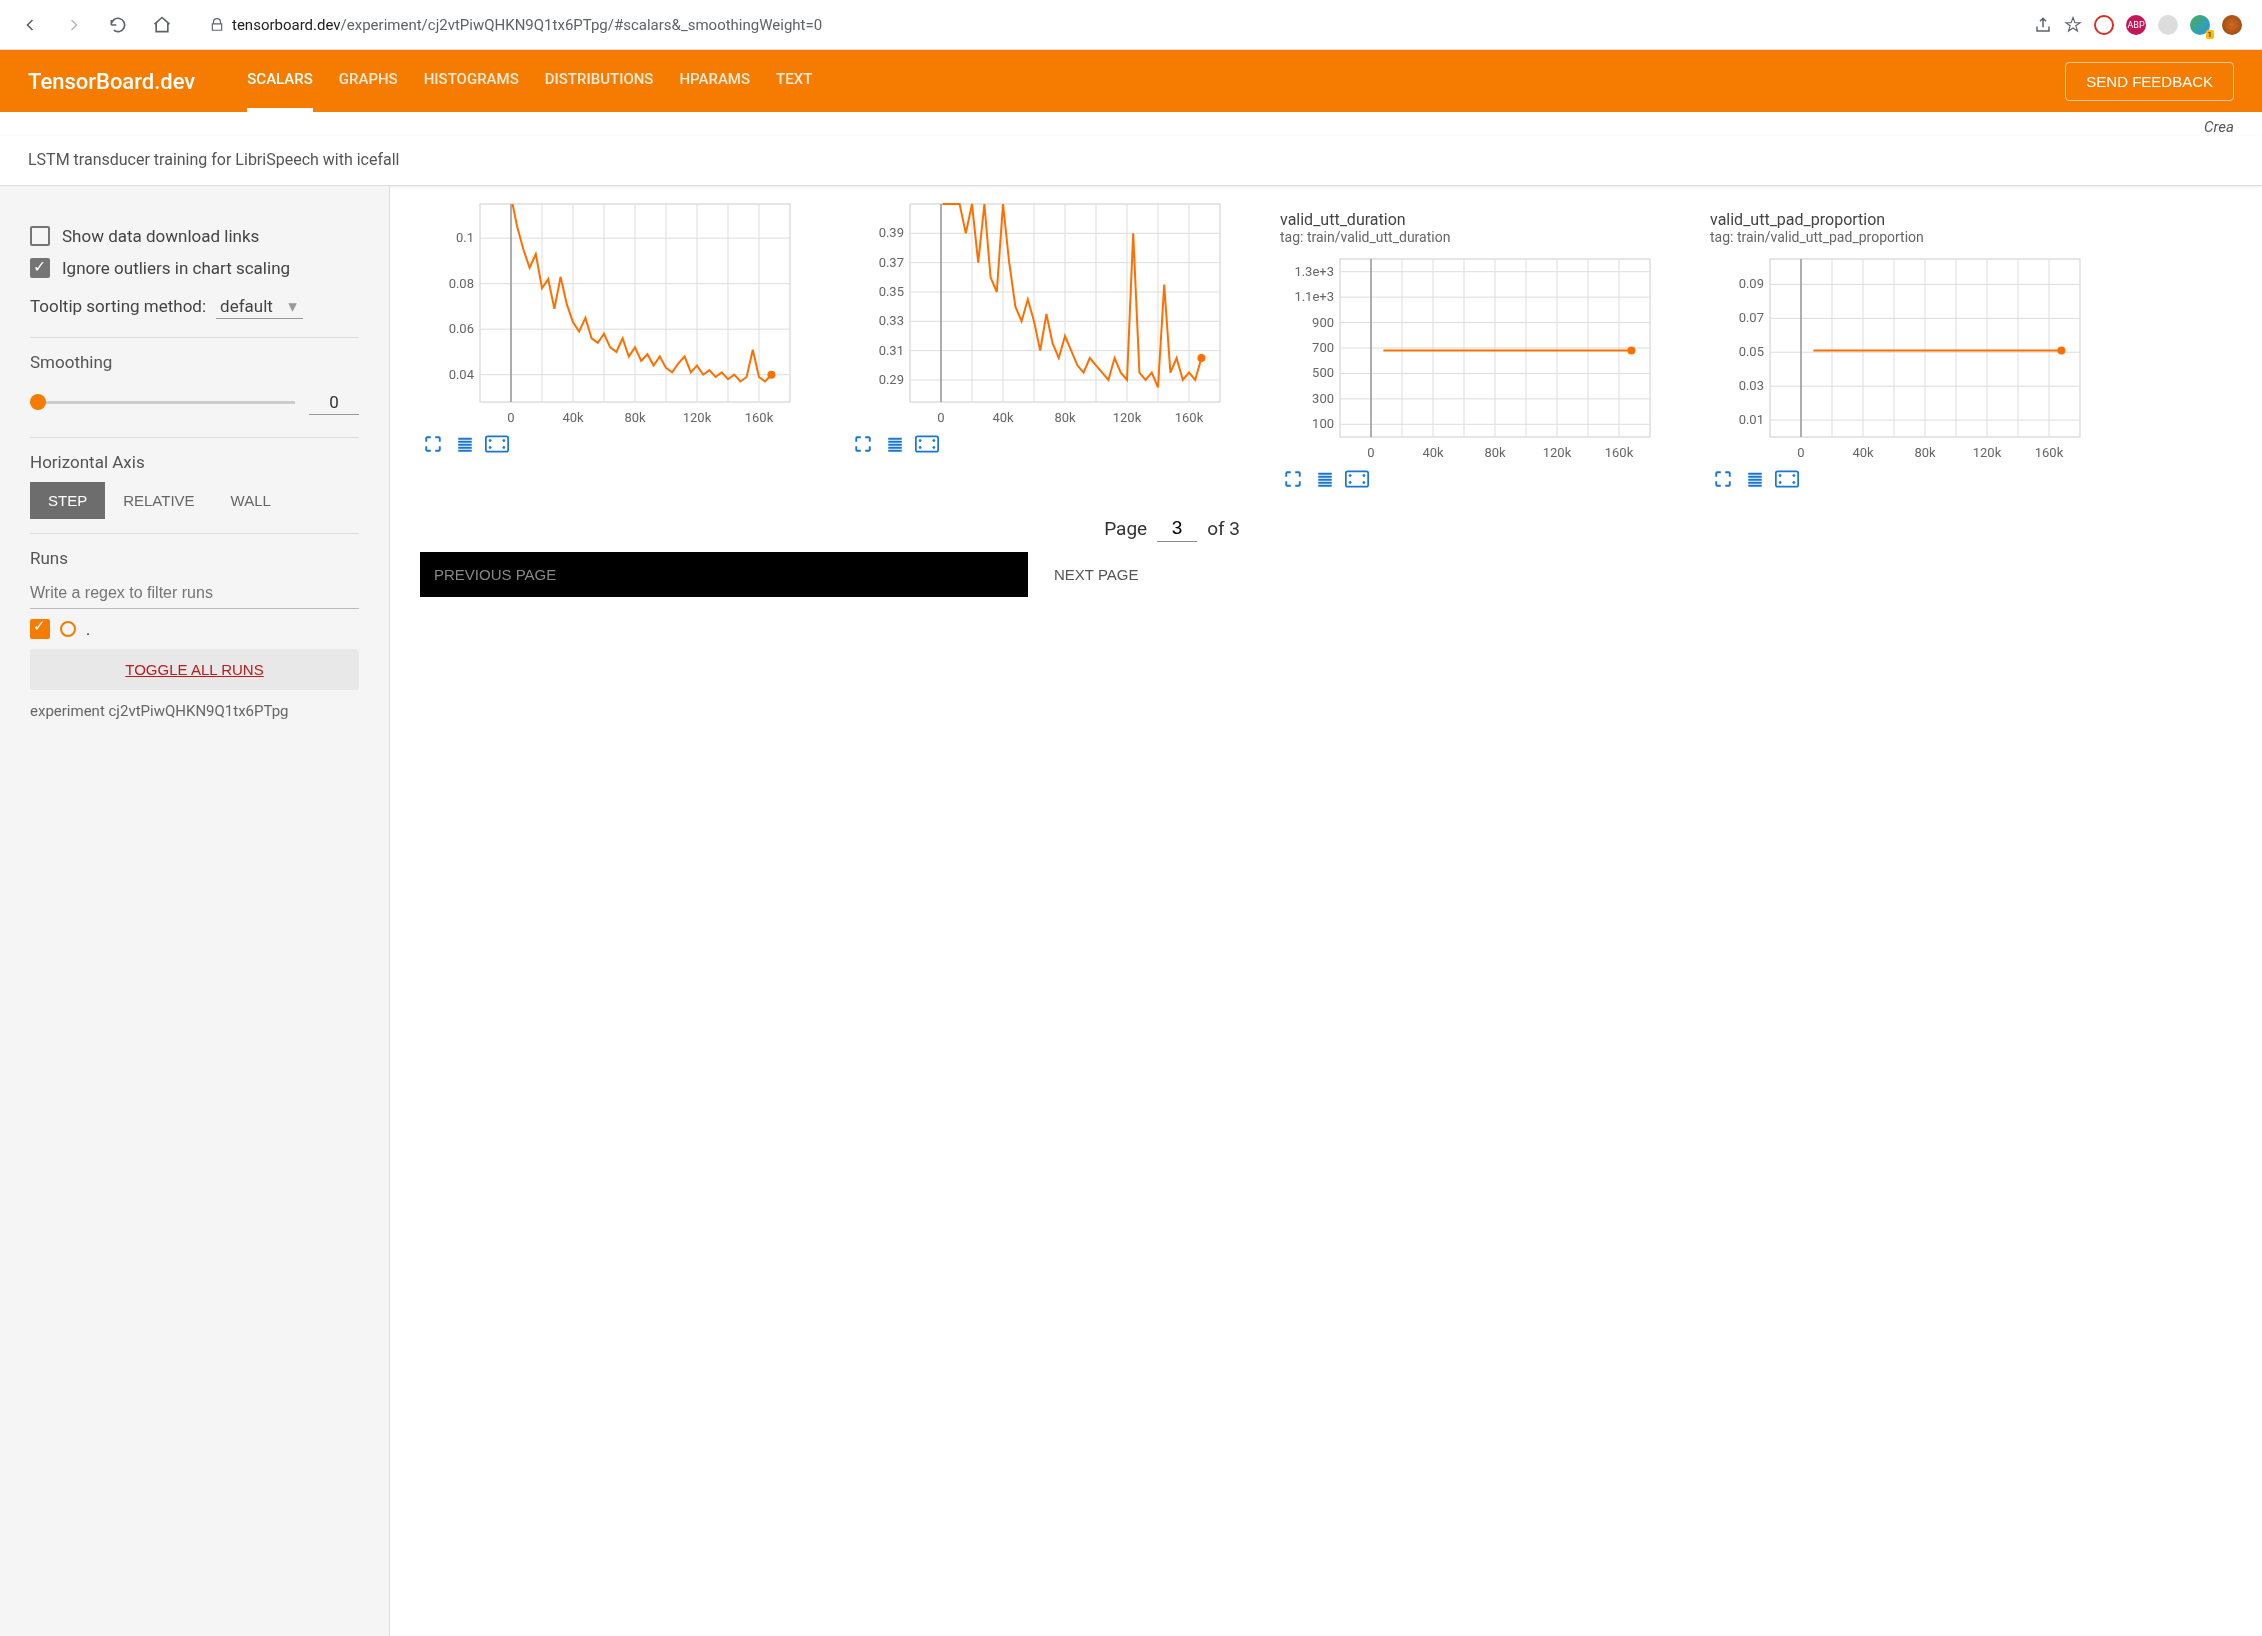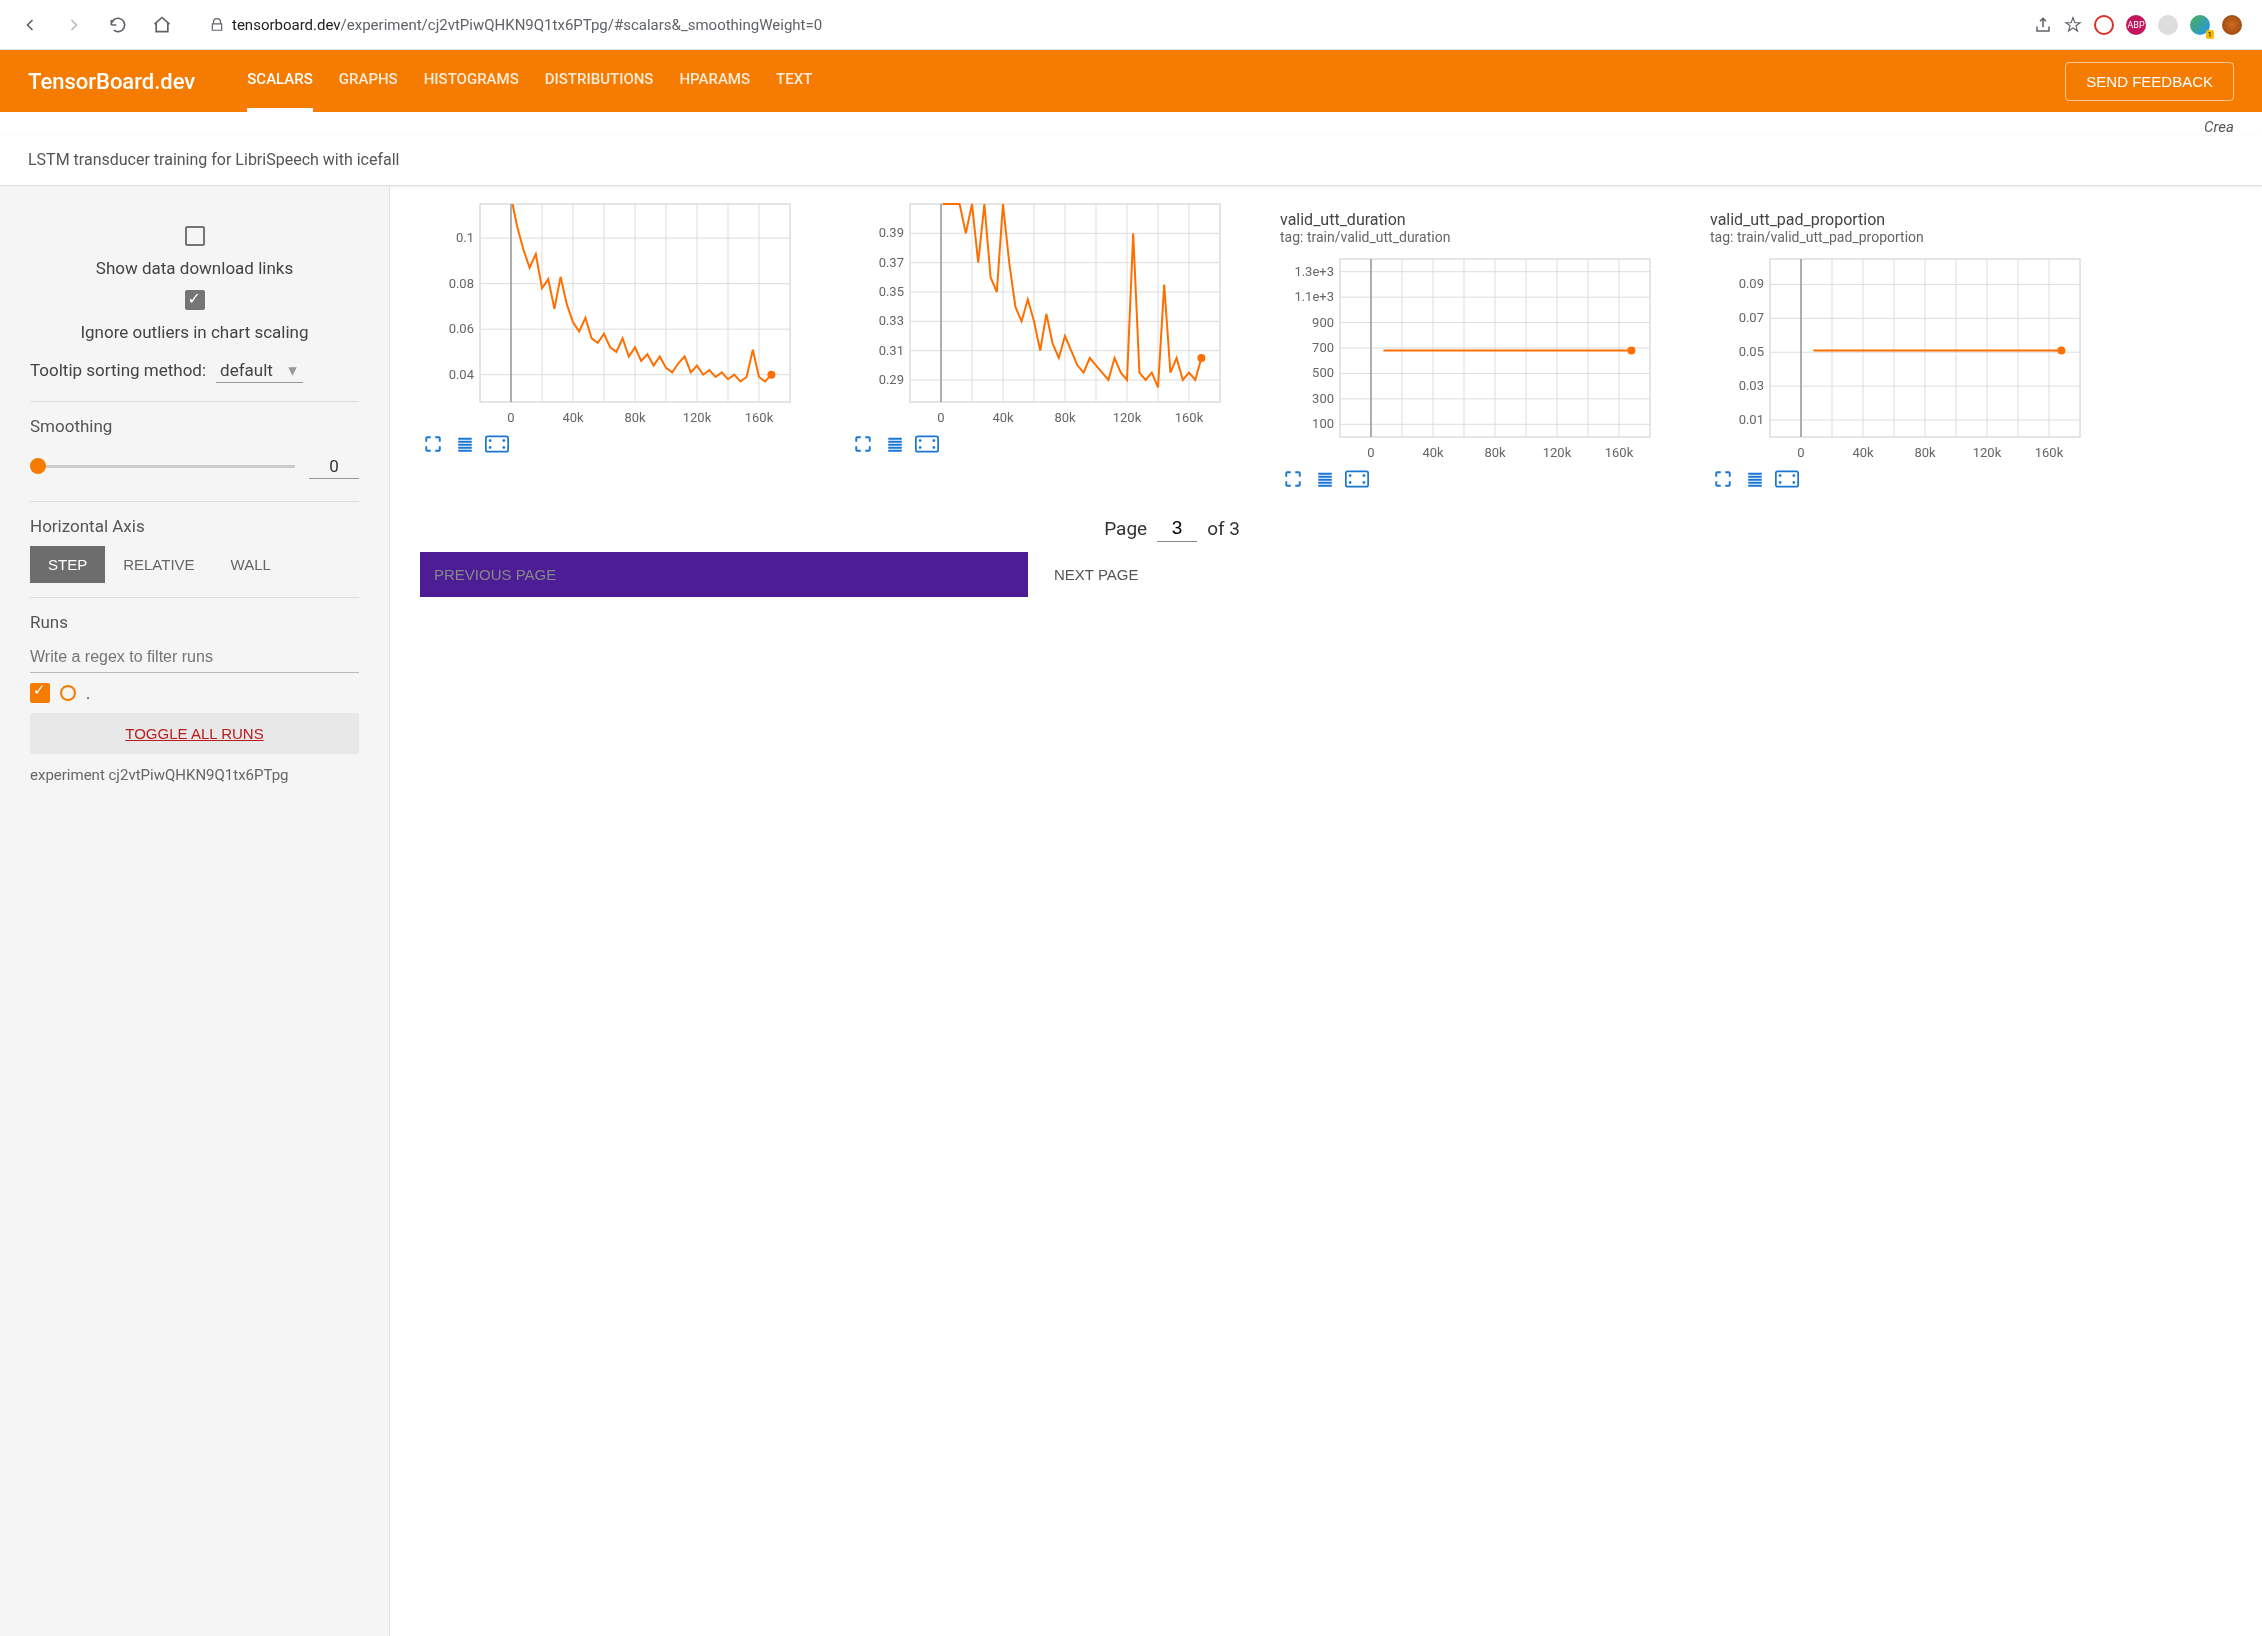--- a/index.html
+++ b/index.html
@@ -20,21 +20,21 @@
 .tab.active { opacity: 1; border-bottom: 4px solid #fff; }
 .feedback-btn { border: 1px solid rgba(255,255,255,0.6); color: #fff; background: transparent; padding: 10px 20px; font-size: 15px; font-weight: 500; border-radius: 4px; cursor: pointer; }
 
 .sub-header { padding: 6px 28px 0; text-align: right; font-style: italic; color: #555; font-size: 15px; }
 .desc-bar { padding: 14px 28px 16px; font-size: 16px; color: #555; border-bottom: 1px solid #ddd; background: #fff; box-shadow: 0 1px 3px rgba(0,0,0,0.08); }
 
 .main { display: flex; height: calc(100vh - 180px); }
 .sidebar { width: 390px; background: #f5f5f5; padding: 20px 30px; border-right: 1px solid #e0e0e0; overflow-y: auto; }
 .side-section { padding: 14px 0; border-bottom: 1px solid #ddd; }
 .side-section.last { border-bottom: none; }
-.check-row { display: flex; align-items: center; gap: 12px; padding: 6px 0; font-size: 17px; color: #444; flex-direction: column; }
+.check-row { display: flex; align-items: center; gap: 12px; padding: 6px 0; font-size: 17px; color: #444; }
 .checkbox { width: 20px; height: 20px; border: 2px solid #757575; border-radius: 2px; cursor: pointer; position: relative; }
 .checkbox.checked { background: #757575; border-color: #757575; }
 .checkbox.checked::after { content: '✓'; color: #fff; position: absolute; top: -3px; left: 1px; font-size: 16px; }
 .select-row { display: flex; align-items: baseline; gap: 10px; padding: 10px 0 4px; font-size: 17px; color: #444; }
 .select-val { border-bottom: 1px solid #999; padding: 2px 30px 2px 4px; font-size: 17px; position: relative; cursor: pointer; }
 .select-val::after { content: '▾'; position: absolute; right: 6px; color: #999; }
 .side-label { font-size: 17px; color: #555; margin-bottom: 10px; }
 .slider-row { display: flex; align-items: center; gap: 14px; padding: 8px 0; }
 .slider { flex: 1; height: 3px; background: #ccc; position: relative; }
 .slider-thumb { position: absolute; width: 16px; height: 16px; border-radius: 50%; background: #f57c00; top: -7px; left: 0; cursor: grab; }
@@ -57,21 +57,21 @@
 .chart-title { font-size: 16px; color: #444; margin-top: 14px; }
 .chart-tag { font-size: 14px; color: #666; margin-bottom: 6px; }
 svg.chart { display: block; }
 .chart-icons { display: flex; gap: 6px; margin-top: 6px; }
 .chart-icon-btn { width: 26px; height: 24px; display: flex; align-items: center; justify-content: center; cursor: pointer; }
 .chart-icon-btn svg { stroke: #1976d2; fill: none; }
 
 .pager { display: flex; align-items: center; justify-content: flex-end; gap: 10px; padding: 24px 0 10px; font-size: 19px; width: 820px; }
 .pager-input { width: 40px; border: none; border-bottom: 1px solid #888; text-align: center; font-size: 19px; padding: 2px 0; }
 .page-btns { display: flex; gap: 12px; width: 820px; padding-bottom: 20px; }
-.page-btn { flex: 1; background: #4c1d95; border: none; padding: 14px; font-size: 15px; color: #888; text-align: left; cursor: pointer; }
+.page-btn { flex: 1; background: #000000; border: none; padding: 14px; font-size: 15px; color: #888; text-align: left; cursor: pointer; }
 .page-btn:last-child { text-align: left; background: transparent; color: #555; flex: 0 0 200px; }
 </style>
 </head>
 <body>
 
 <div class="browser-bar">
   <div class="nav-icon">
       <svg viewBox="0 0 24 24">
         <path d="M15 6l-6 6 6 6" stroke="#5f6368" stroke-width="2" fill="none"></path>
       </svg>

